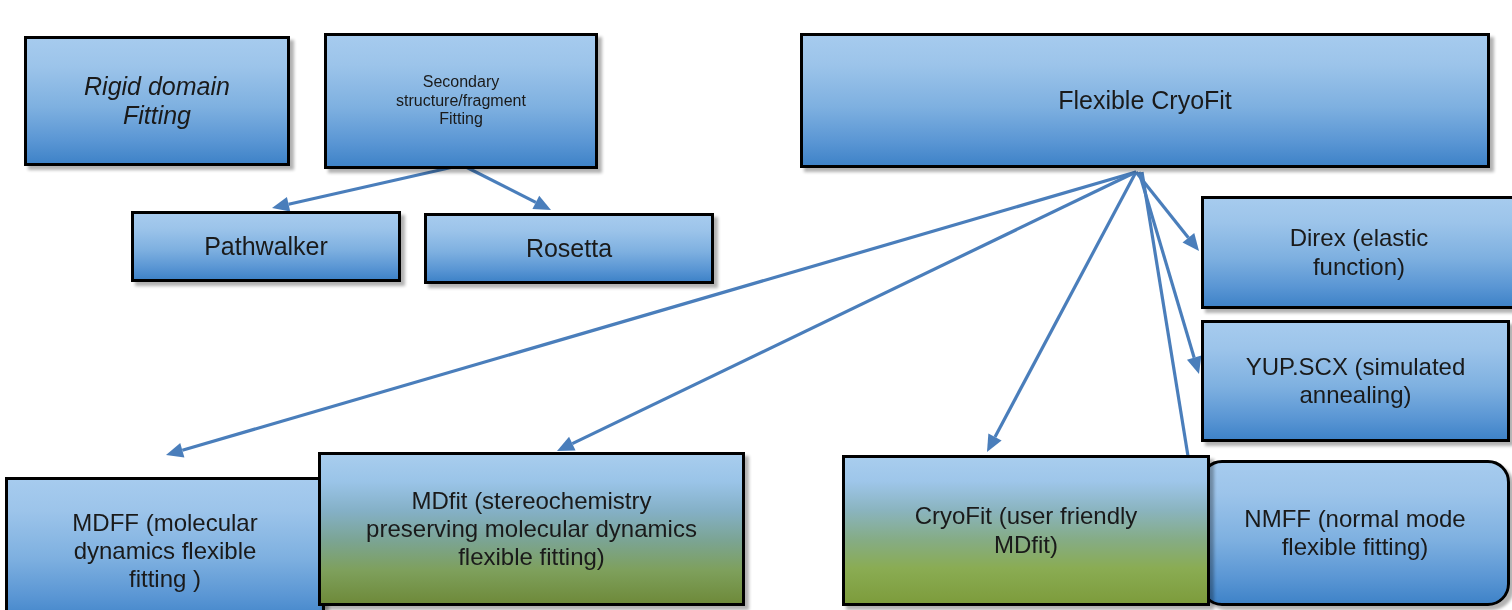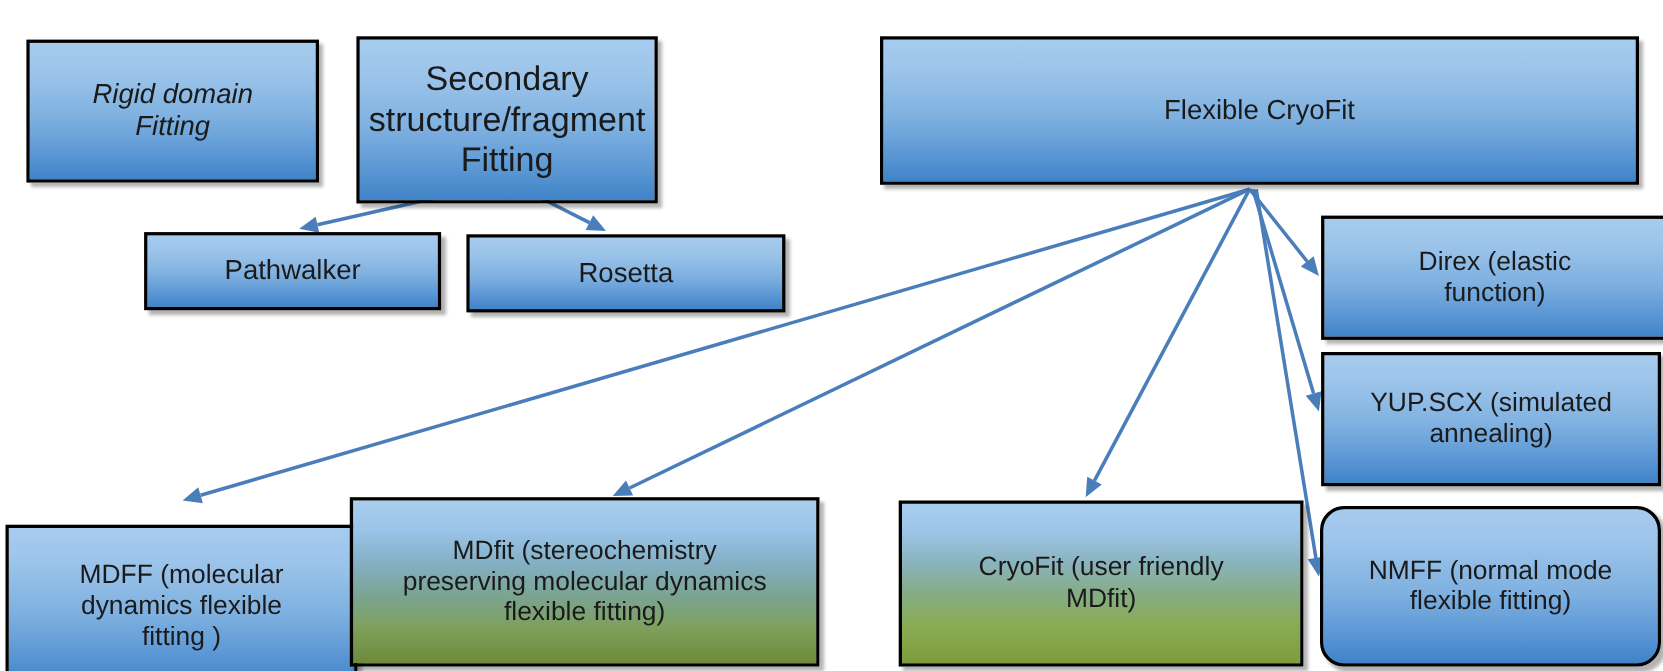--- a/index.html
+++ b/index.html
@@ -94,34 +94,34 @@
         <polygon class="arrow-head" points="1199,374 1186.9699642851335,359.83920056285535 1201.3490602283466,355.5681819658613"></polygon>
       </g>
       <g>
         <line class="arrow-line" x1="1142" y1="172" x2="1196.2825568236856" y2="507.21859652521573"></line>
         <polygon class="arrow-head" points="1199,524 1188.878996467163,508.41746851476626 1203.6861171802082,506.0197245356652"></polygon>
       </g>
     </svg>
   <div id="nodes">
       <div class="node grad-blue" style="left: 24px; top: 36px; width: 266px; height: 130px; font-size: 25px; font-style: italic;">Rigid domain
 Fitting</div>
-      <div class="node grad-blue" style="left: 324px; top: 33px; width: 274px; height: 152px; font-size: 31px;">Secondary
+      <div class="node grad-blue" style="left: 324px; top: 33px; width: 274px; height: 136px; font-size: 16px;">Secondary
 structure/fragment
 Fitting</div>
       <div class="node grad-blue" style="left: 800px; top: 33px; width: 690px; height: 135px; font-size: 25px;">Flexible CryoFit</div>
       <div class="node grad-blue" style="left: 131px; top: 211px; width: 270px; height: 71px; font-size: 25px;">Pathwalker</div>
       <div class="node grad-blue" style="left: 424px; top: 213px; width: 290px; height: 71px; font-size: 25px;">Rosetta</div>
       <div class="node grad-blue" style="left: 1201px; top: 196px; width: 316px; height: 113px; font-size: 24px;">Direx (elastic
 function)</div>
       <div class="node grad-blue" style="left: 1201px; top: 320px; width: 309px; height: 122px; font-size: 24px;">YUP.SCX (simulated
 annealing)</div>
       <div class="node grad-blue" style="left: 1200px; top: 460px; width: 310px; height: 146px; font-size: 24px; border-radius: 22px;">NMFF (normal mode
 flexible fitting)</div>
       <div class="node grad-blue" style="left: 5px; top: 477px; width: 320px; height: 148px; font-size: 24px;">MDFF (molecular
 dynamics flexible
 fitting )</div>
       <div class="node grad-bluegreen" style="left: 318px; top: 452px; width: 427px; height: 154px; font-size: 24px;">MDfit (stereochemistry
 preserving molecular dynamics
 flexible fitting)</div>
-      <div class="node grad-bluegreen2" style="left: 817px; top: 455px; width: 368px; height: 151px; font-size: 24px; text-align: center;">CryoFit (user friendly
+      <div class="node grad-bluegreen2" style="left: 842px; top: 455px; width: 368px; height: 151px; font-size: 24px; text-align: center;">CryoFit (user friendly
 MDfit)</div>
     </div>
 </div>
 
 </body></html>

